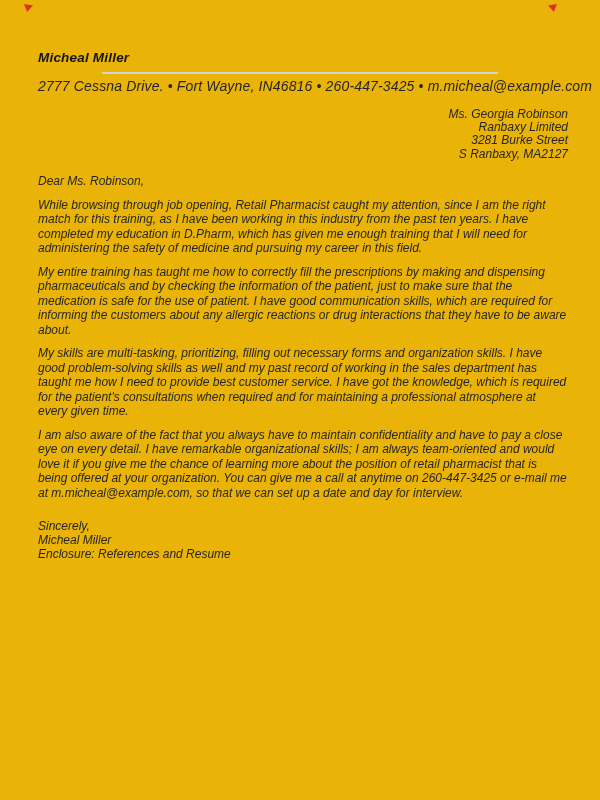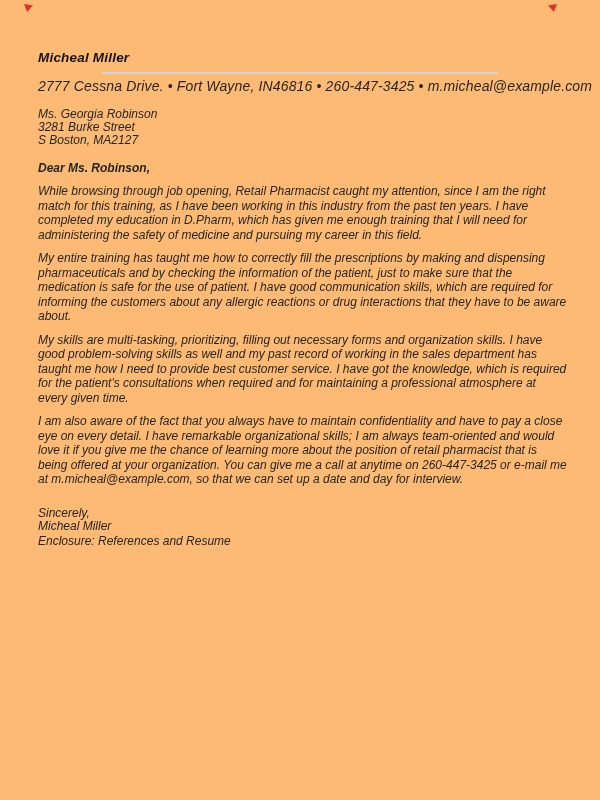--- a/index.html
+++ b/index.html
@@ -10,21 +10,21 @@
   body {
     width: 600px;
     height: 800px;
     position: relative;
     overflow: hidden;
     font-family: "Liberation Sans", sans-serif;
   }
   .page {
     position: absolute;
     inset: 0;
-    background: #fdba74;
+    background: #eab308;
   }
   .corner-mark {
     position: absolute;
     width: 9px;
     height: 8px;
     background: #e03131;
   }
   .corner-mark.left {
     left: 24px;
     top: 4px;
@@ -63,27 +63,27 @@
     margin-top: 5px;
     white-space: nowrap;
     font-size: 14px;
     letter-spacing: 0.15px;
   }
   .date-line {
     margin-top: 18px;
   }
   .recipient-block {
     margin-top: 14px;
+    text-align: right;
   }
   .recipient-block .line {
     line-height: 13.4px;
   }
   .salutation {
     margin-top: 13px;
-    font-weight: bold;
   }
   .body-paragraph {
     margin-top: 9px;
   }
   .closing-block {
     margin-top: 20px;
   }
   .closing-block .line {
     line-height: 13.4px;
   }
@@ -102,22 +102,23 @@
 
     <div class="sender-name">Micheal Miller</div>
 
     <hr class="header-rule">
 
     <div class="contact-line">2777 Cessna Drive. • Fort Wayne, IN46816 • 260-447-3425 • m.micheal@example.com</div>
 
 
     <div class="recipient-block">
       <div class="line">Ms. Georgia Robinson</div>
+      <div class="line">Ranbaxy Limited</div>
       <div class="line">3281 Burke Street</div>
-      <div class="line">S Boston, MA2127</div>
+      <div class="line">S Ranbaxy, MA2127</div>
     </div>
 
     <div class="salutation">Dear Ms. Robinson,</div>
 
     <div class="body-paragraph">While browsing through job opening, Retail Pharmacist caught my attention, since I am the right match for this training, as I have been working in this industry from the past ten years. I have completed my education in D.Pharm, which has given me enough training that I will need for administering the safety of medicine and pursuing my career in this field.</div>
 
     <div class="body-paragraph">My entire training has taught me how to correctly fill the prescriptions by making and dispensing pharmaceuticals and by checking the information of the patient, just to make sure that the medication is safe for the use of patient. I have good communication skills, which are required for informing the customers about any allergic reactions or drug interactions that they have to be aware about.</div>
 
     <div class="body-paragraph">My skills are multi-tasking, prioritizing, filling out necessary forms and organization skills. I have good problem-solving skills as well and my past record of working in the sales department has taught me how I need to provide best customer service. I have got the knowledge, which is required for the patient's consultations when required and for maintaining a professional atmosphere at every given time.</div>
 

